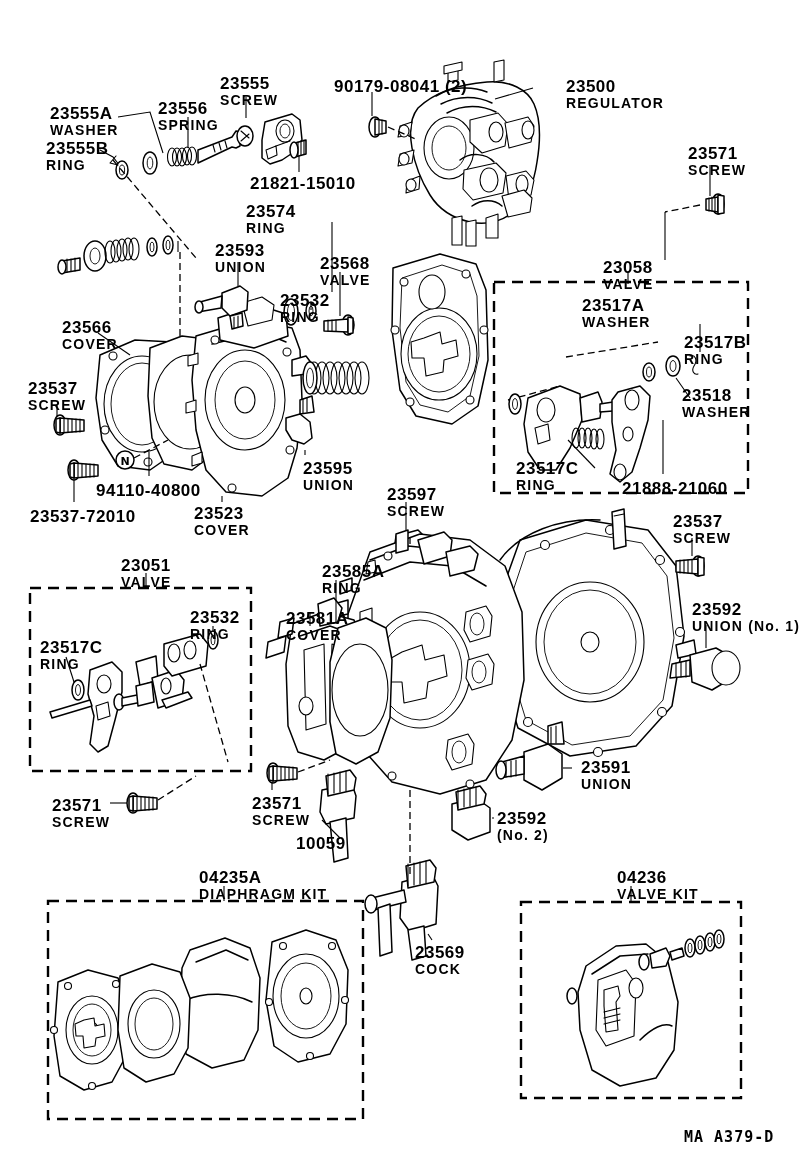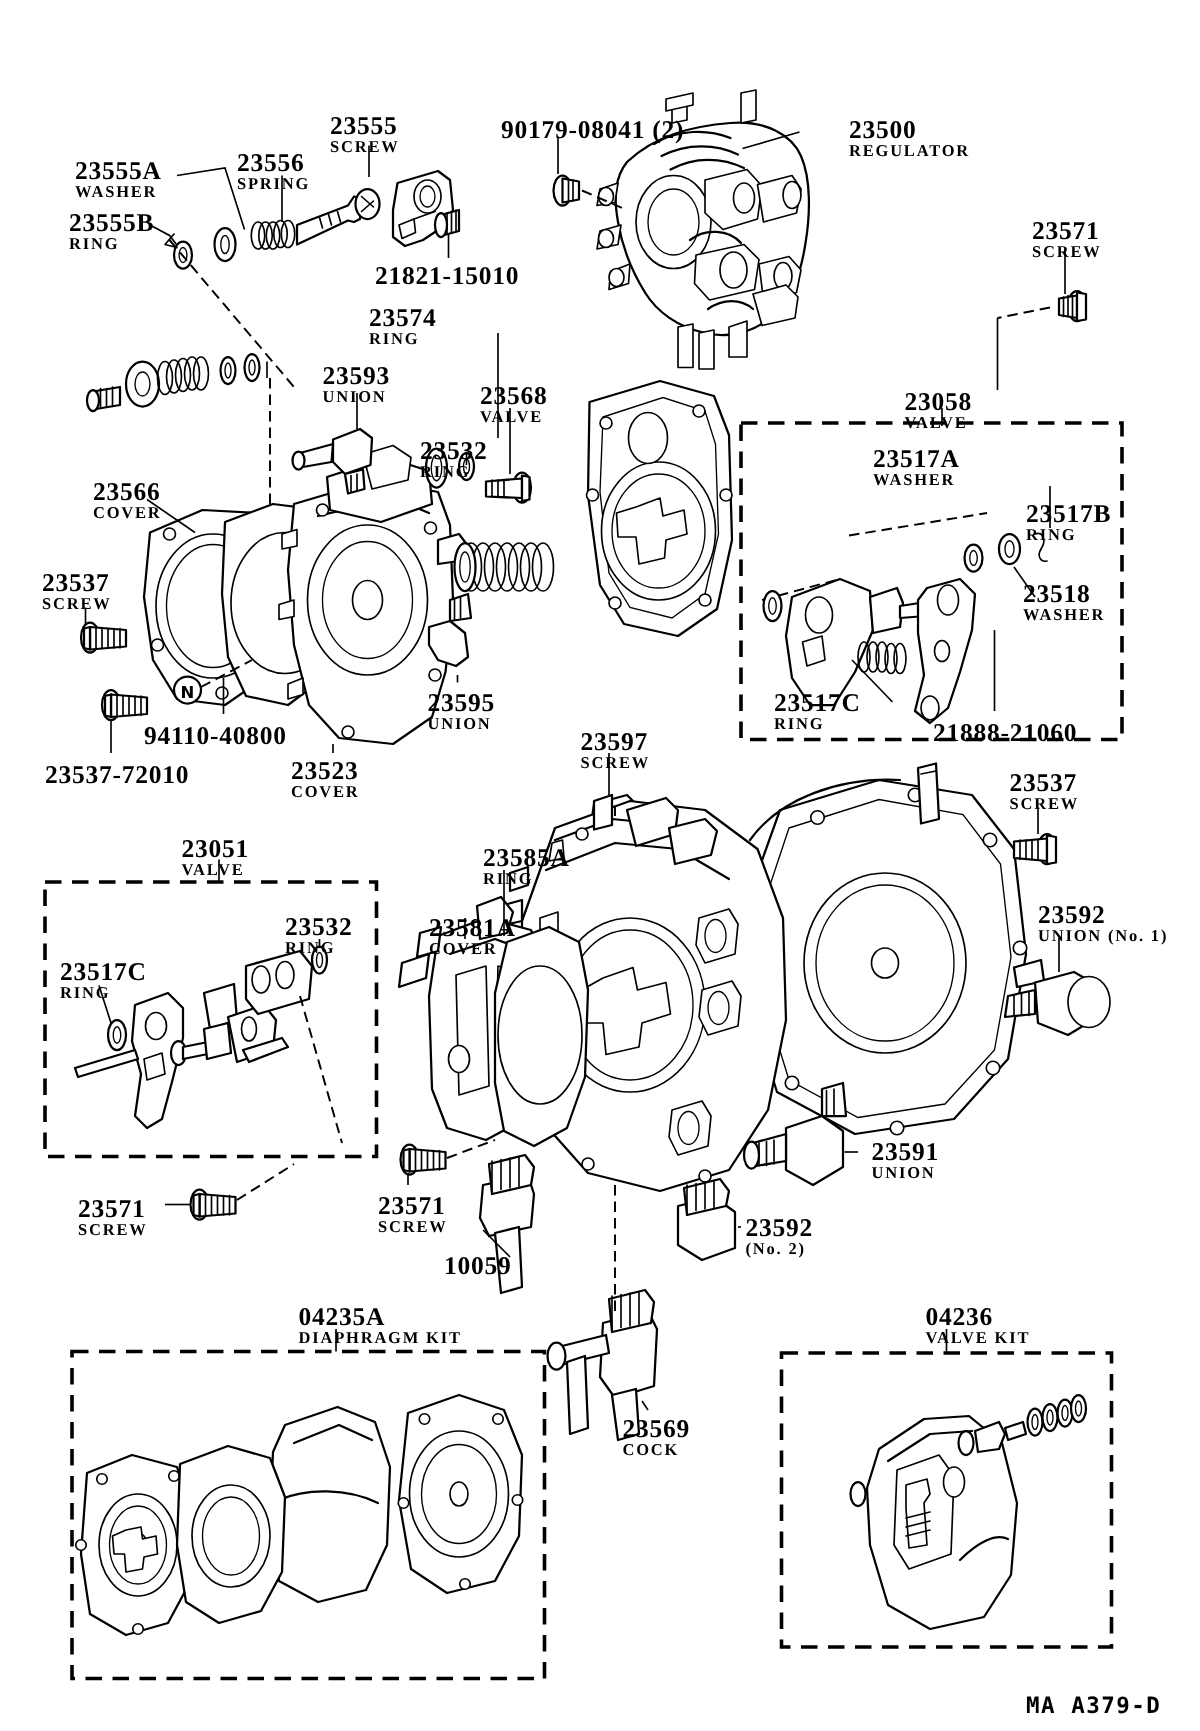--- a/index.html
+++ b/index.html
@@ -10,32 +10,32 @@
     background:#fff;
     font-family:"DejaVu Sans Mono","Liberation Mono",monospace;
     color:#000;
     overflow:hidden;
   }
   #artboard{position:absolute;left:0;top:0;width:800px;height:1154px;}
   .lbl{
     position:absolute;
     white-space:nowrap;
     line-height:1.0;
-    font-family:Liberation Serif, serif;
+    font-family:Liberation Sans, sans-serif;
     color:#000;
   }
   .lbl .num{
     display:block;
     font-size:17px;
     font-weight:bold;
     letter-spacing:0.5px;
   }
   .lbl .sub{
     display:block;
-    font-size:11px;
+    font-size:14px;
     font-weight:bold;
     letter-spacing:1.2px;
     margin-top:1px;
   }
   .footer{
     position:absolute;
     font-family:"DejaVu Sans Mono","Liberation Mono",monospace;
     font-size:15px;font-weight:bold;letter-spacing:1px;
   }
 </style>
@@ -646,21 +646,21 @@
     <span class="sub">WASHER</span>
   </div>
   <div class="lbl" style="left:62px;top:319px;">
     <span class="num">23566</span>
     <span class="sub">COVER</span>
   </div>
   <div class="lbl" style="left:28px;top:380px;">
     <span class="num">23537</span>
     <span class="sub">SCREW</span>
   </div>
-  <div class="lbl" style="left:285px;top:460px;">
+  <div class="lbl" style="left:303px;top:460px;">
     <span class="num">23595</span>
     <span class="sub">UNION</span>
   </div>
   <div class="lbl" style="left:96px;top:482px;">
     <span class="num">94110-40800</span>
   </div>
   <div class="lbl" style="left:30px;top:508px;">
     <span class="num">23537-72010</span>
   </div>
   <div class="lbl" style="left:194px;top:505px;">

